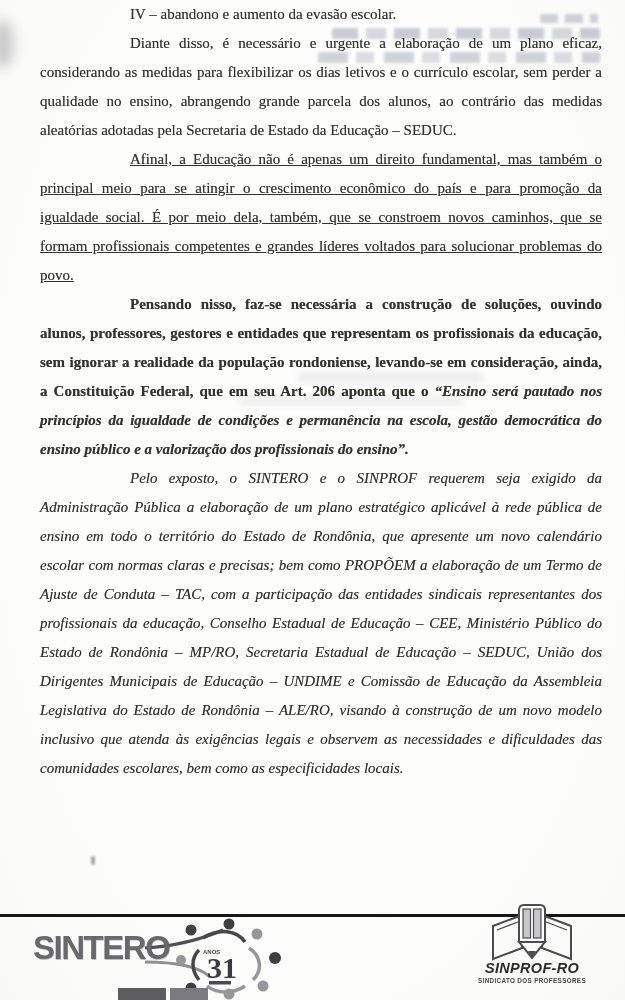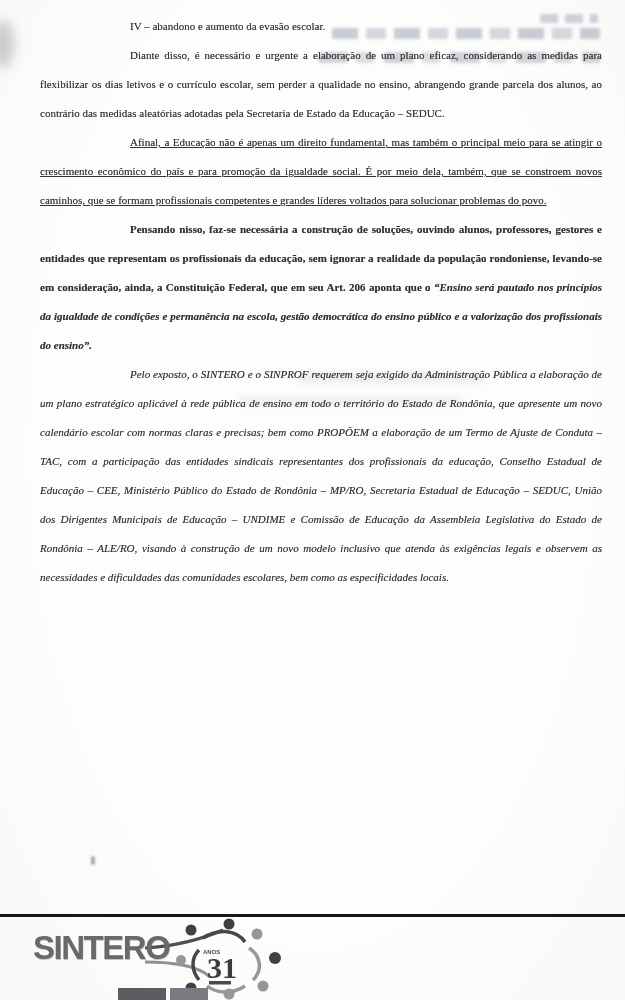--- a/index.html
+++ b/index.html
@@ -26,23 +26,22 @@
   .smudge-a { position:absolute; left:298px; top:372px; width:185px; height:11px;
     background: rgba(128,124,142,0.12); filter: blur(3px); }
   .smudge-b { position:absolute; left:238px; top:396px; width:225px; height:10px;
     background: rgba(128,124,142,0.10); filter: blur(3px); }
   .speck { position:absolute; left:91px; top:856px; width:4px; height:9px;
     background: rgba(98,98,104,0.55); filter: blur(1px); border-radius:2px; }
 
   
   .doc-body {
     position:absolute; left:40px; top:0; width:562px;
-    font-size: 11px; color:#33322f; text-align: justify;
+    font-size: 15px; color:#33322f; text-align: justify;
     text-shadow: 0 0 0.4px rgba(46,45,42,0.55);
-    margin-top: 12px;
   }
   .doc-body p { margin:0; text-indent:90px; line-height:29px; }
   .p-iv      { margin-top:11px; }
   .p-diante  { margin-top:25px; }
   .p-afinal  { margin-top:23px;text-decoration:underline; }
   .p-pensando{ margin-top:13px;font-weight:bold; }
   .p-pelo    { margin-top:15px; line-height:26.5px;font-style:italic; }
   .quote-italic { font-style: italic; }
 
   
@@ -121,14 +120,31 @@
       <rect x="64" y="63" width="22" height="3.5" fill="#4a4a4e"></rect>
     </svg>
     <div class="sintero-wordmark">SINTERO</div>
     <div class="affiliation">
       <span class="affil-prefix">Filiado a</span>
       <span class="affil-badge">CNTE</span>
       <span class="affil-badge outline">CUT</span>
     </div>
   </div>
 
+  <div class="sinprof">
+    <svg class="sinprof-emblem" width="92" height="60" viewBox="0 0 92 60">
+
+      <path d="M7,24 L36,13 L36,46 L7,57 Z" fill="none" stroke="#4c4c50" stroke-width="2"></path>
+      <path d="M85,24 L56,13 L56,46 L85,57 Z" fill="none" stroke="#4c4c50" stroke-width="2"></path>
+      <path d="M11,28 L32,20" fill="none" stroke="#4c4c50" stroke-width="1.3"></path>
+      <path d="M81,28 L60,20" fill="none" stroke="#4c4c50" stroke-width="1.3"></path>
+
+      <path d="M33,8 Q33,3 38,3 L54,3 Q59,3 59,8 L59,40 L33,40 Z" fill="#fdfdfc" stroke="#4c4c50" stroke-width="2"></path>
+      <rect x="37" y="7" width="7.5" height="29" fill="#c7c7ca" stroke="#4c4c50" stroke-width="1.2"></rect>
+      <rect x="47.5" y="7" width="7.5" height="29" fill="#c7c7ca" stroke="#4c4c50" stroke-width="1.2"></rect>
+      <path d="M33,40 L59,40 L46,56 Z" fill="#fdfdfc" stroke="#4c4c50" stroke-width="2"></path>
+      <path d="M42,49 L50,49 L46,56 Z" fill="#4c4c50"></path>
+    </svg>
+    <div class="sinprof-name">SINPROF-RO</div>
+    <div class="sinprof-sub">SINDICATO DOS PROFESSORES</div>
+  </div>
 
 </div>
 
 </body></html>

